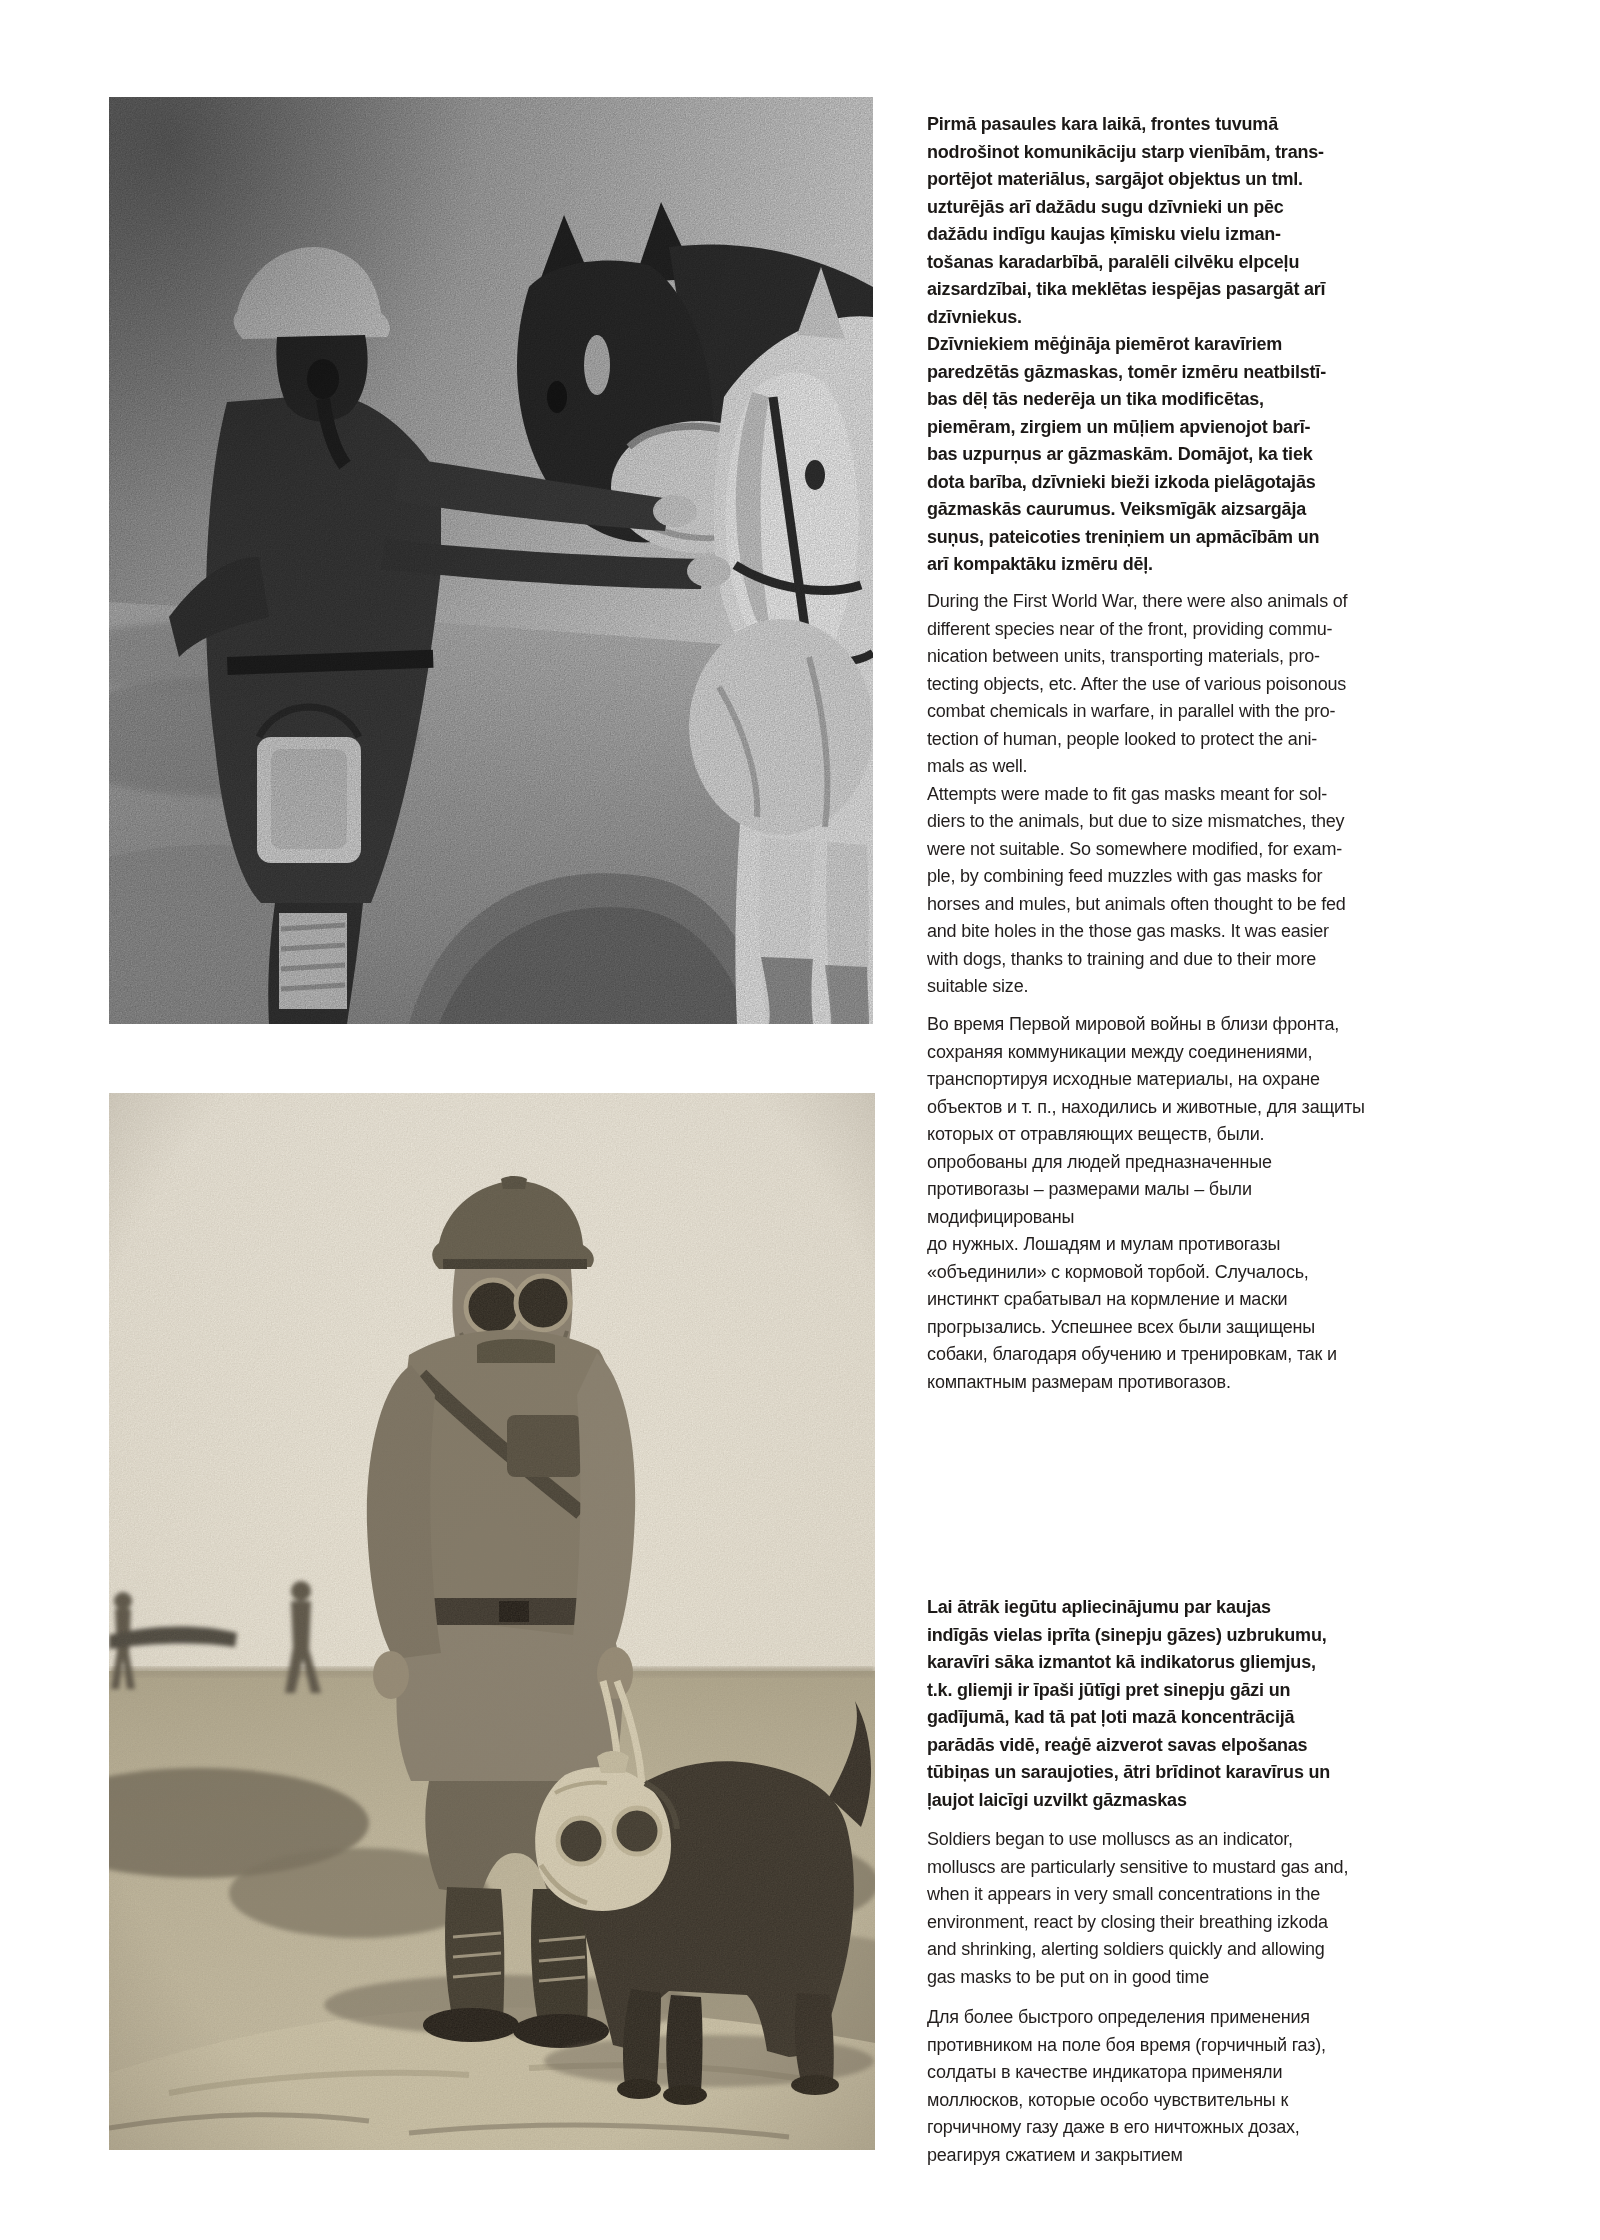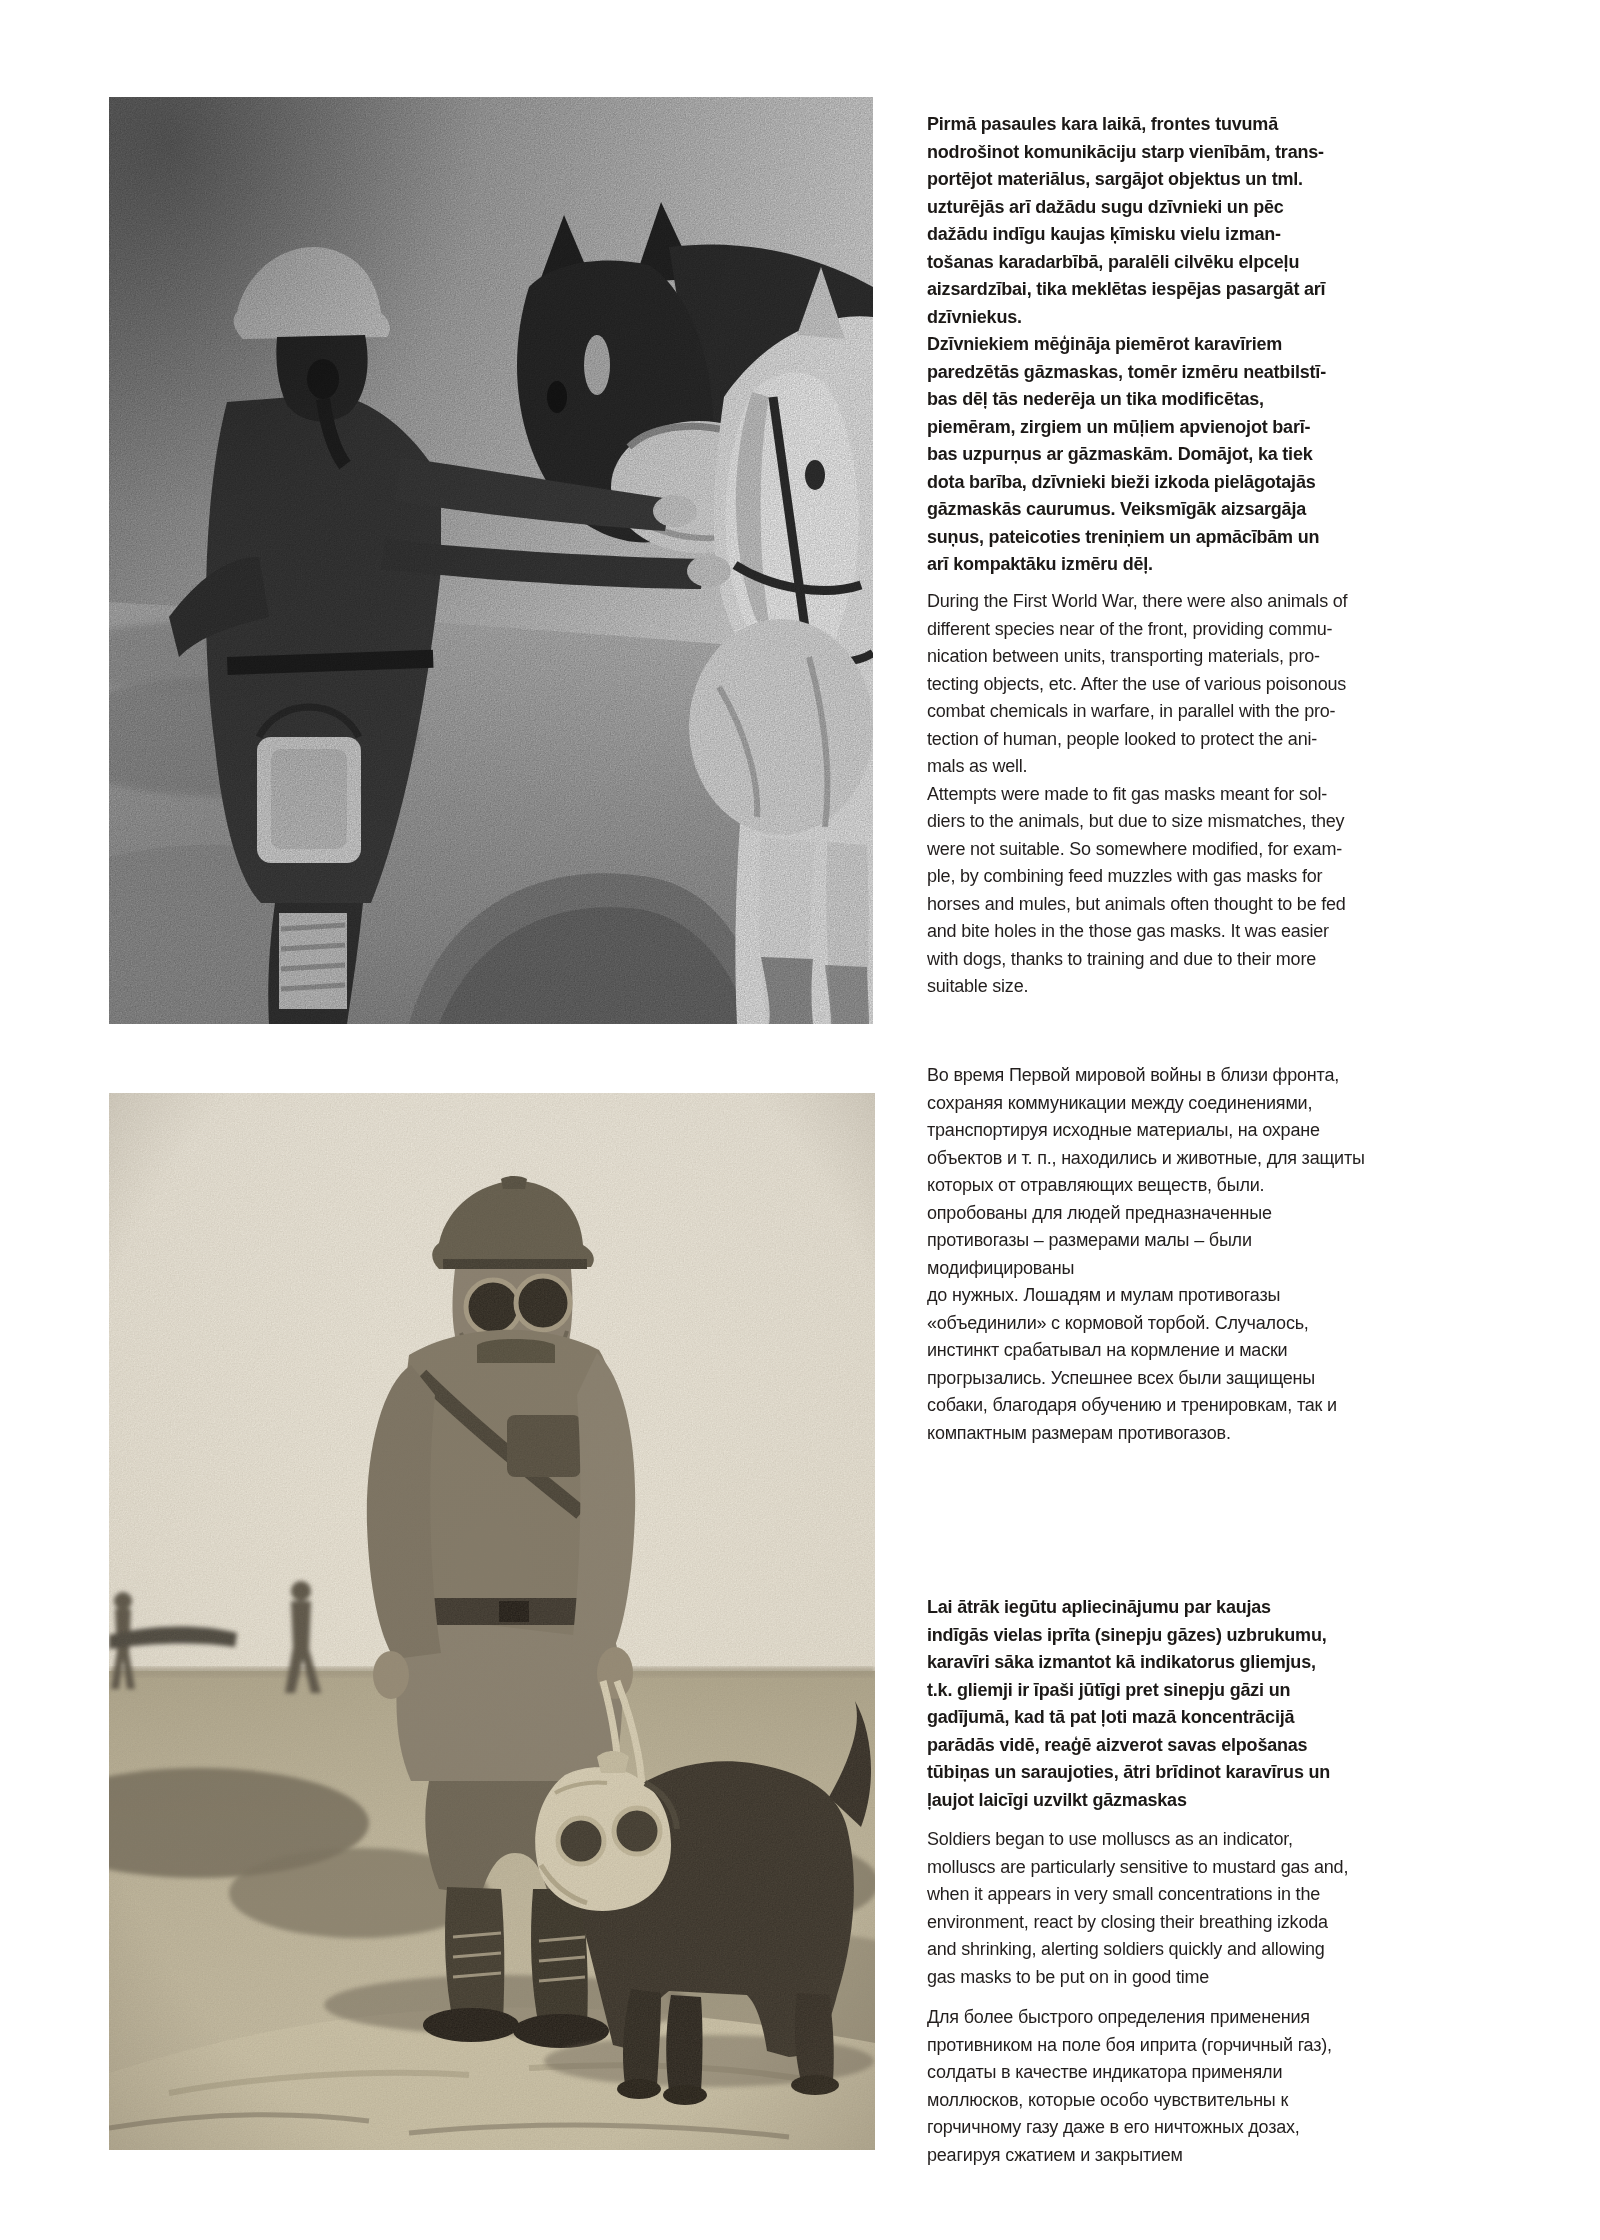--- a/index.html
+++ b/index.html
@@ -20,21 +20,21 @@
   .tblock{
     position:absolute;left:927px;width:600px;
     font-size:18px;line-height:27.5px;
     letter-spacing:-0.2px;
     color:#221e1d;
     white-space:pre-line;
   }
   .tblock.bold{font-weight:700;color:#1c1917;}
   .b0{top:93px;}
   .b1{top:570px;}
-  .b2{top:1044px;}
+  .b2{top:993px;}
   .b3{top:1576px;}
   .b4{top:1808px;}
   .b5{top:1986px;}
 </style>
 </head>
 <body>
 
 <div class="page">
 
   <figure class="photo photo1">
@@ -289,19 +289,19 @@
 parādās vidē, reaģē aizverot savas elpošanas
 tūbiņas un saraujoties, ātri brīdinot karavīrus un
 ļaujot laicīgi uzvilkt gāzmaskas</p>
   <p class="tblock b4">Soldiers began to use molluscs as an indicator,
 molluscs are particularly sensitive to mustard gas and,
 when it appears in very small concentrations in the
 environment, react by closing their breathing izkoda
 and shrinking, alerting soldiers quickly and allowing
 gas masks to be put on in good time</p>
   <p class="tblock b5">Для более быстрого определения применения
-противником на поле боя иприта (горчичный газ),
+противником на поле боя время (горчичный газ),
 солдаты в качестве индикатора применяли
 моллюсков, которые особо чувствительны к
 горчичному газу даже в его ничтожных дозах,
 реагируя сжатием и закрытием</p>
 
 </div>
 
 </body></html>

